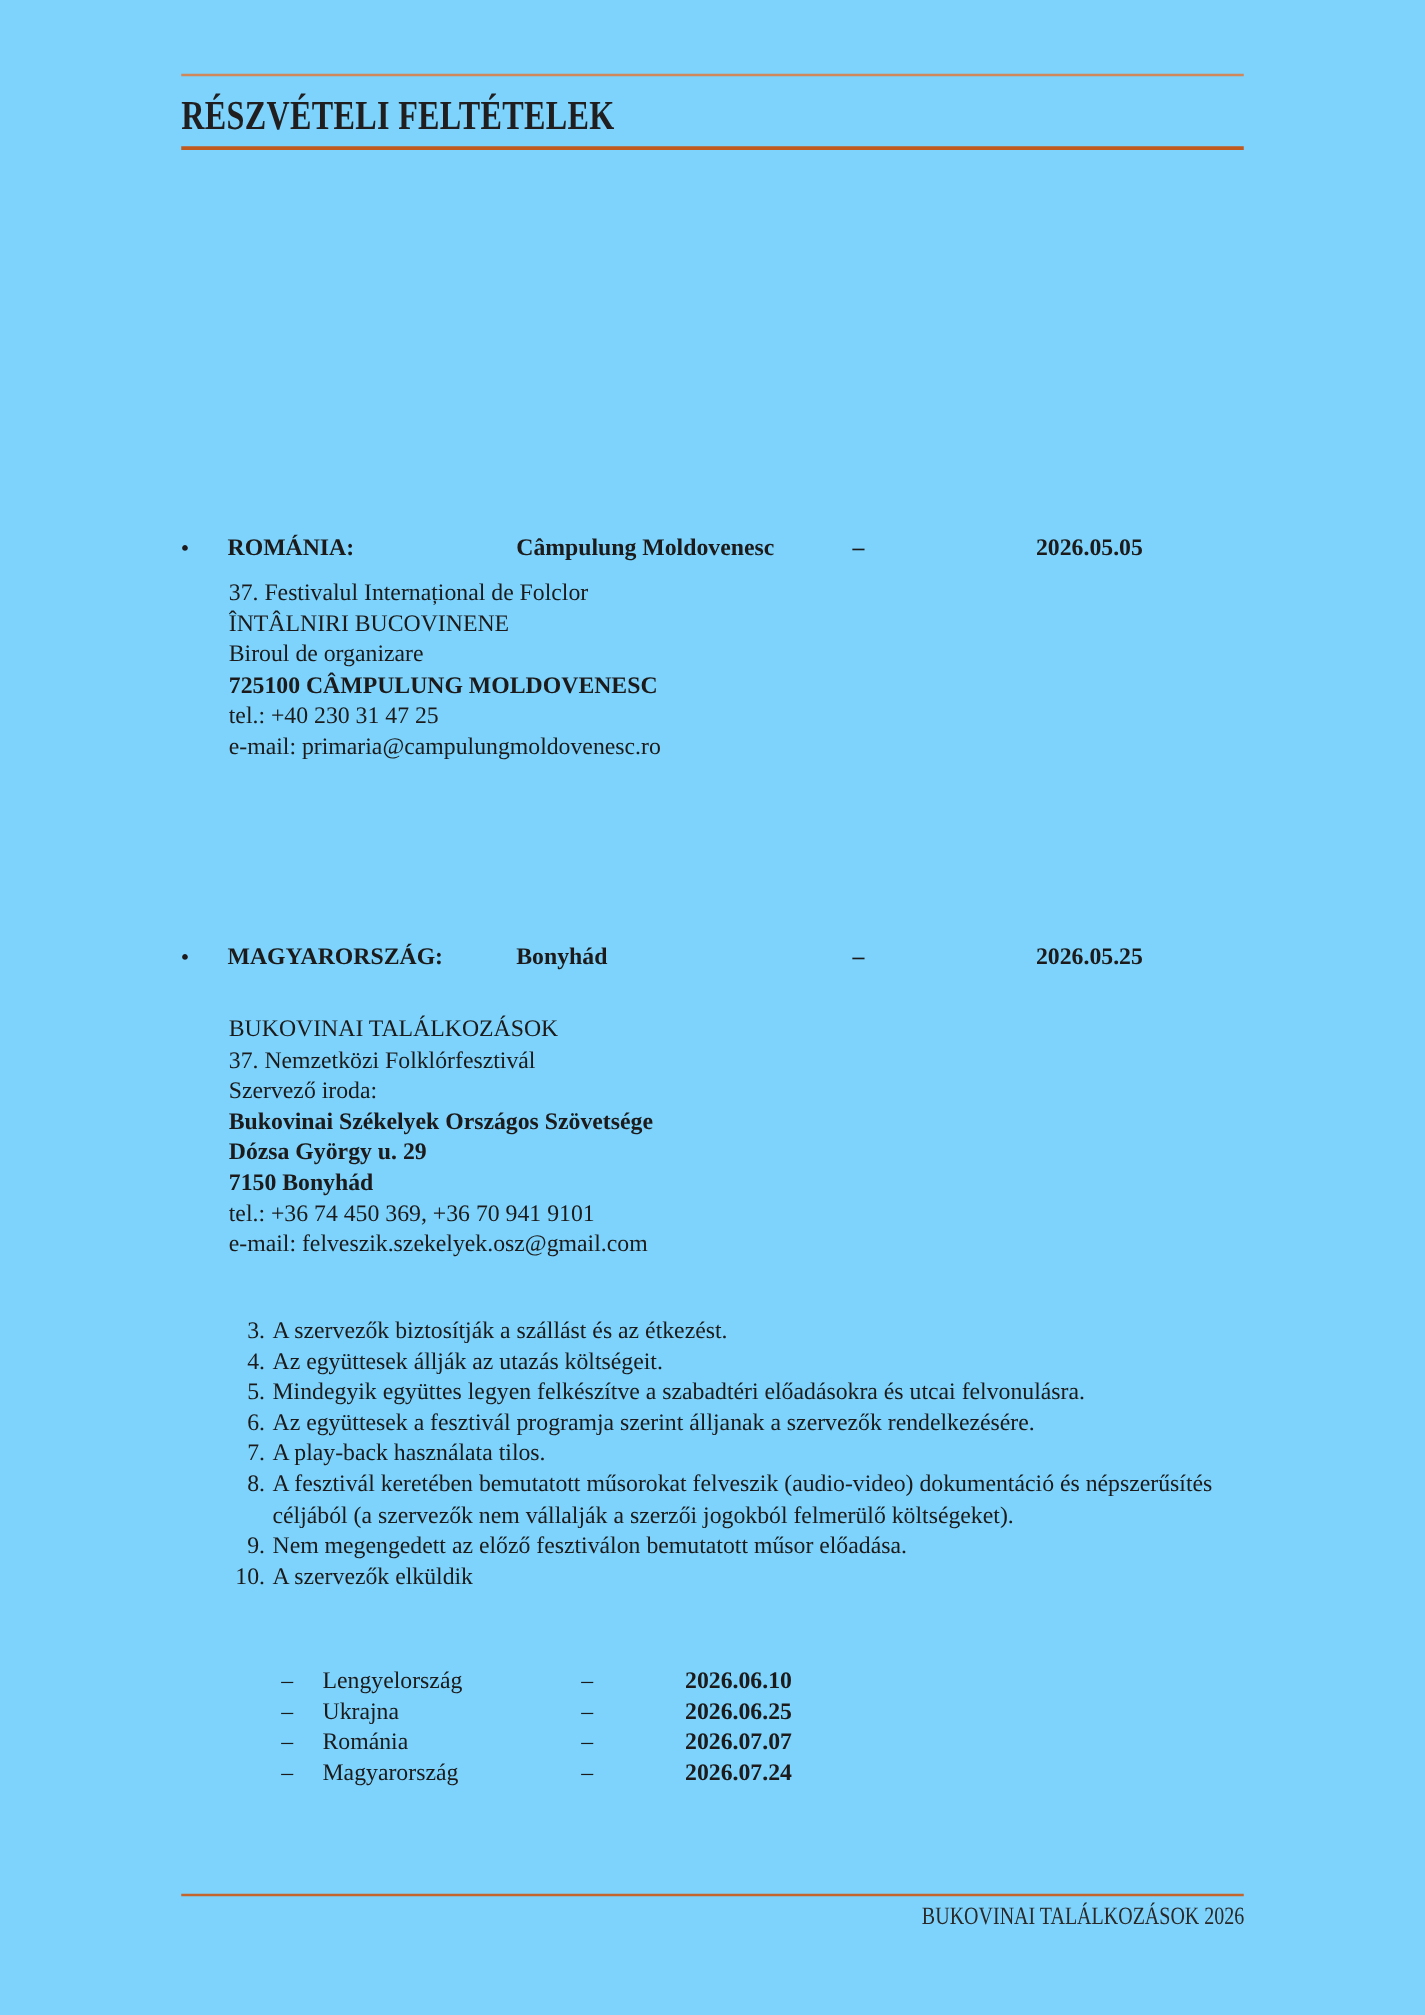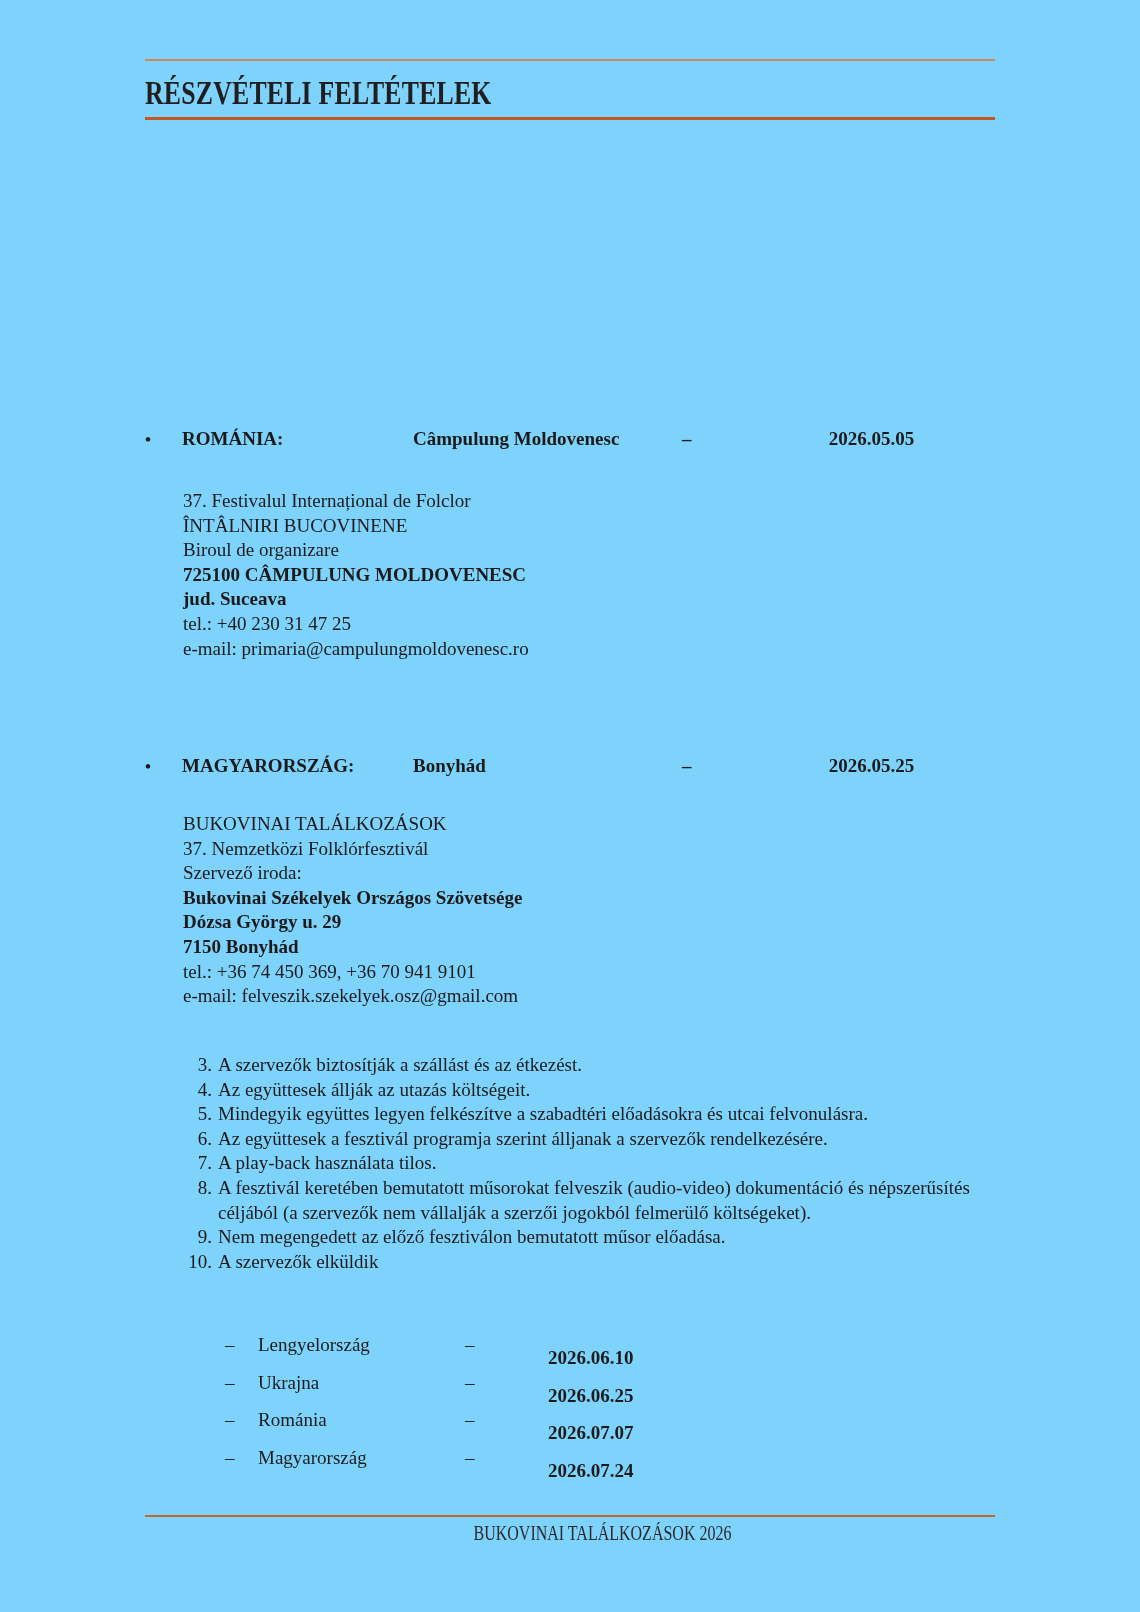--- a/index.html
+++ b/index.html
@@ -31,43 +31,43 @@
   .sec-city{width:269px;text-align:left;}
   .sec-sep{width:66px;}
   .sec-date{flex:1;text-align:center;}
 
   .sec1-head{top:428px;}
   .sec2-head{top:755px;}
 
   
   .addr{font-size:19px;line-height:24.6px;padding-left:38px;}
   .addr .b{font-weight:700;}
-  .sec1-addr{top:489px;}
+  .sec1-addr{top:463px;}
   .sec2-addr{top:812px;}
 
   
   .rules{top:1053px;font-size:19px;line-height:24.6px;}
   .rule-item{display:flex;}
   .rule-num{width:67px;text-align:right;flex:0 0 67px;margin-right:6px;}
   .rule-text{flex:1;padding-right:14px;}
 
   
   .deadlines{top:1333px;font-size:19px;line-height:24.7px;padding-left:80px;}
   .dl-row{display:flex;}
   .dl-dash{width:33px;}
   .dl-country{width:207px;}
   .dl-sep{width:83px;}
-  .dl-date{font-weight:700;margin-top:13px;}
+  .dl-date{font-weight:700;}
 
   
   .closing{top:1447px;font-size:19px;padding-left:77px;}
 
   
   .ftr-rule{top:1515px;border-top:2px solid #C4652E;}
-  .ftr-wrap{top:1522px;display:flex;justify-content:center;}
+  .ftr-wrap{top:1522px;display:flex;justify-content:flex-end;}
   .ftr-text{
     font-size:20px;color:#2a2828;white-space:nowrap;
     transform:scaleX(0.80);transform-origin:100% 50%;
   }
 </style>
 </head>
 <body>
 
 <div class="page">
 
@@ -83,21 +83,20 @@
     <span class="sec-city">Câmpulung Moldovenesc</span>
     <span class="sec-sep">–</span>
     <span class="sec-date">2026.05.05</span>
   </div>
 
   <div class="content addr sec1-addr">
     <div>37. Festivalul Internațional de Folclor</div>
     <div>ÎNTÂLNIRI BUCOVINENE</div>
     <div>Biroul de organizare</div>
     <div class="b">725100 CÂMPULUNG MOLDOVENESC</div>
-    <div class="b">jud. Suceava</div>
     <div>tel.: +40 230 31 47 25</div>
     <div>e-mail: primaria@campulungmoldovenesc.ro</div>
   </div>
 
   <div class="content sec-head sec2-head">
     <span class="sec-bullet">•</span>
     <span class="sec-label">MAGYARORSZÁG:</span>
     <span class="sec-city">Bonyhád</span>
     <span class="sec-sep">–</span>
     <span class="sec-date">2026.05.25</span>

